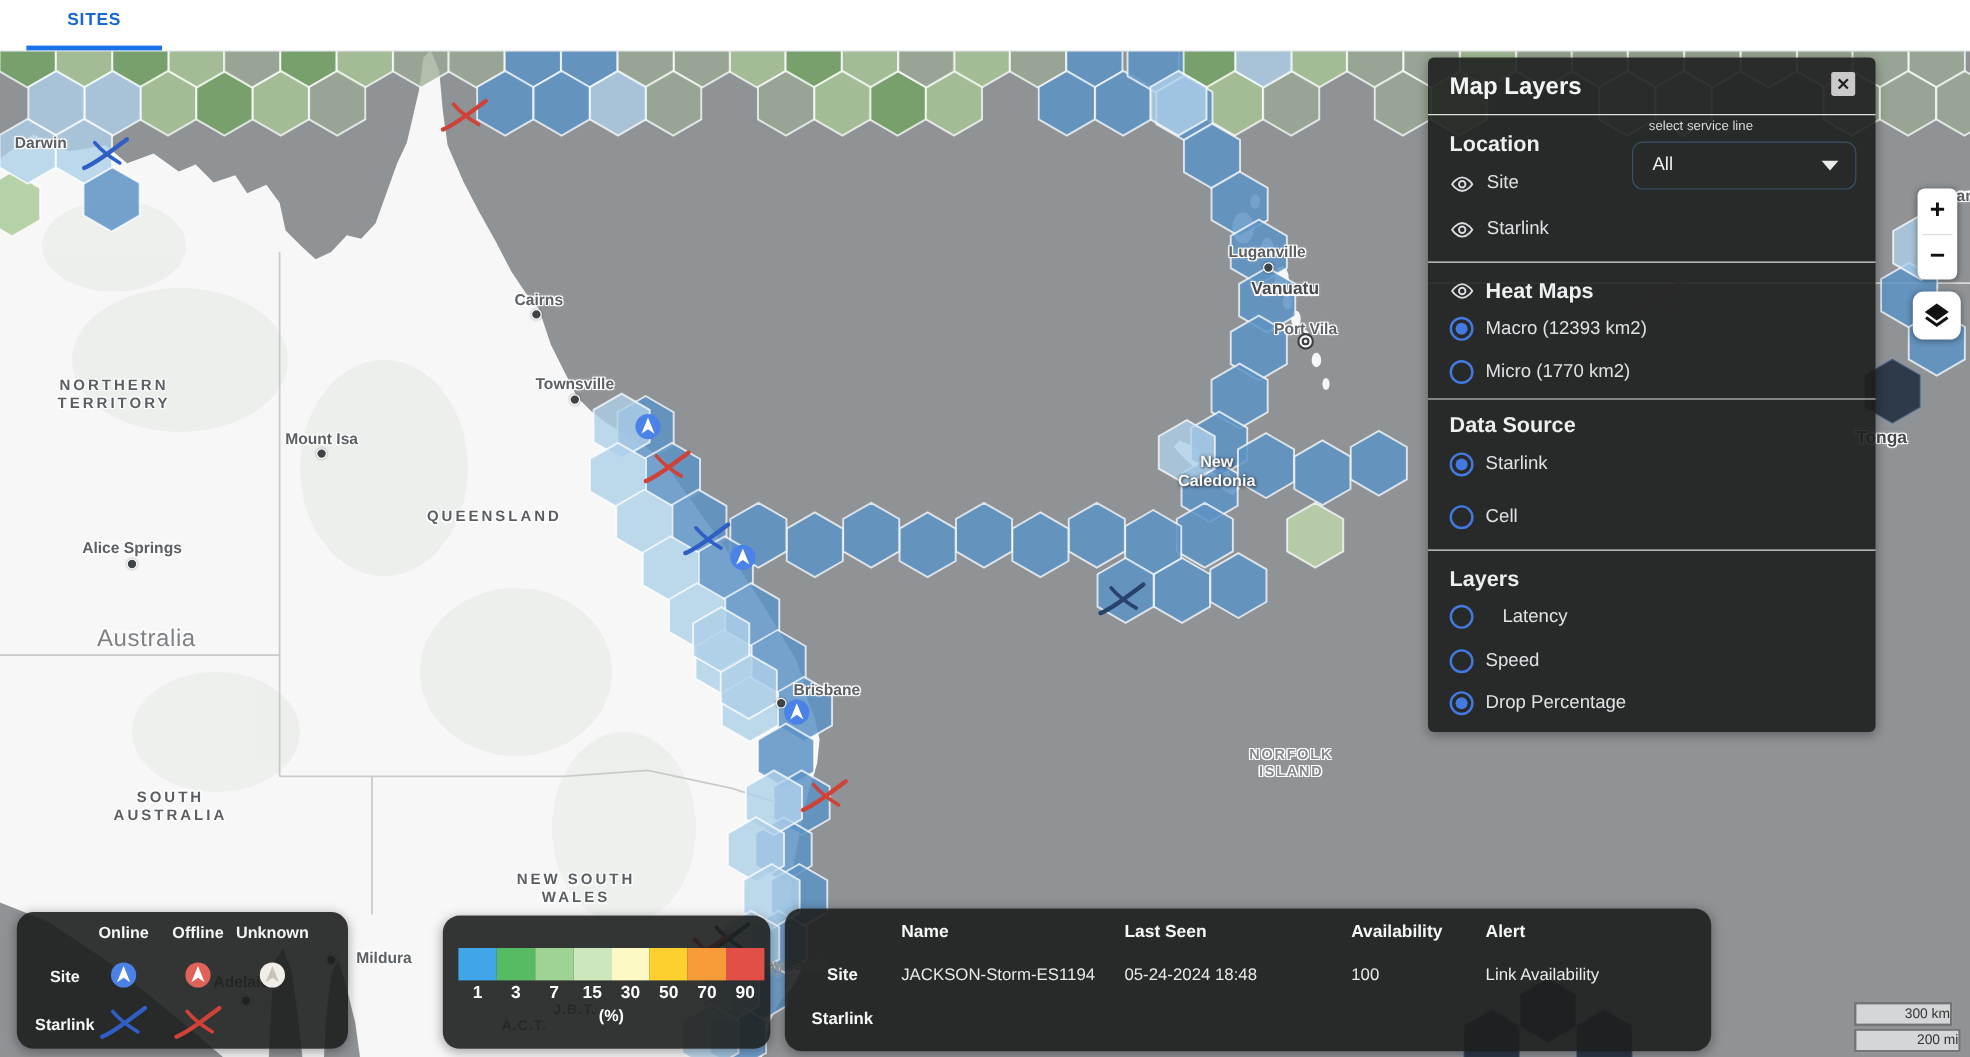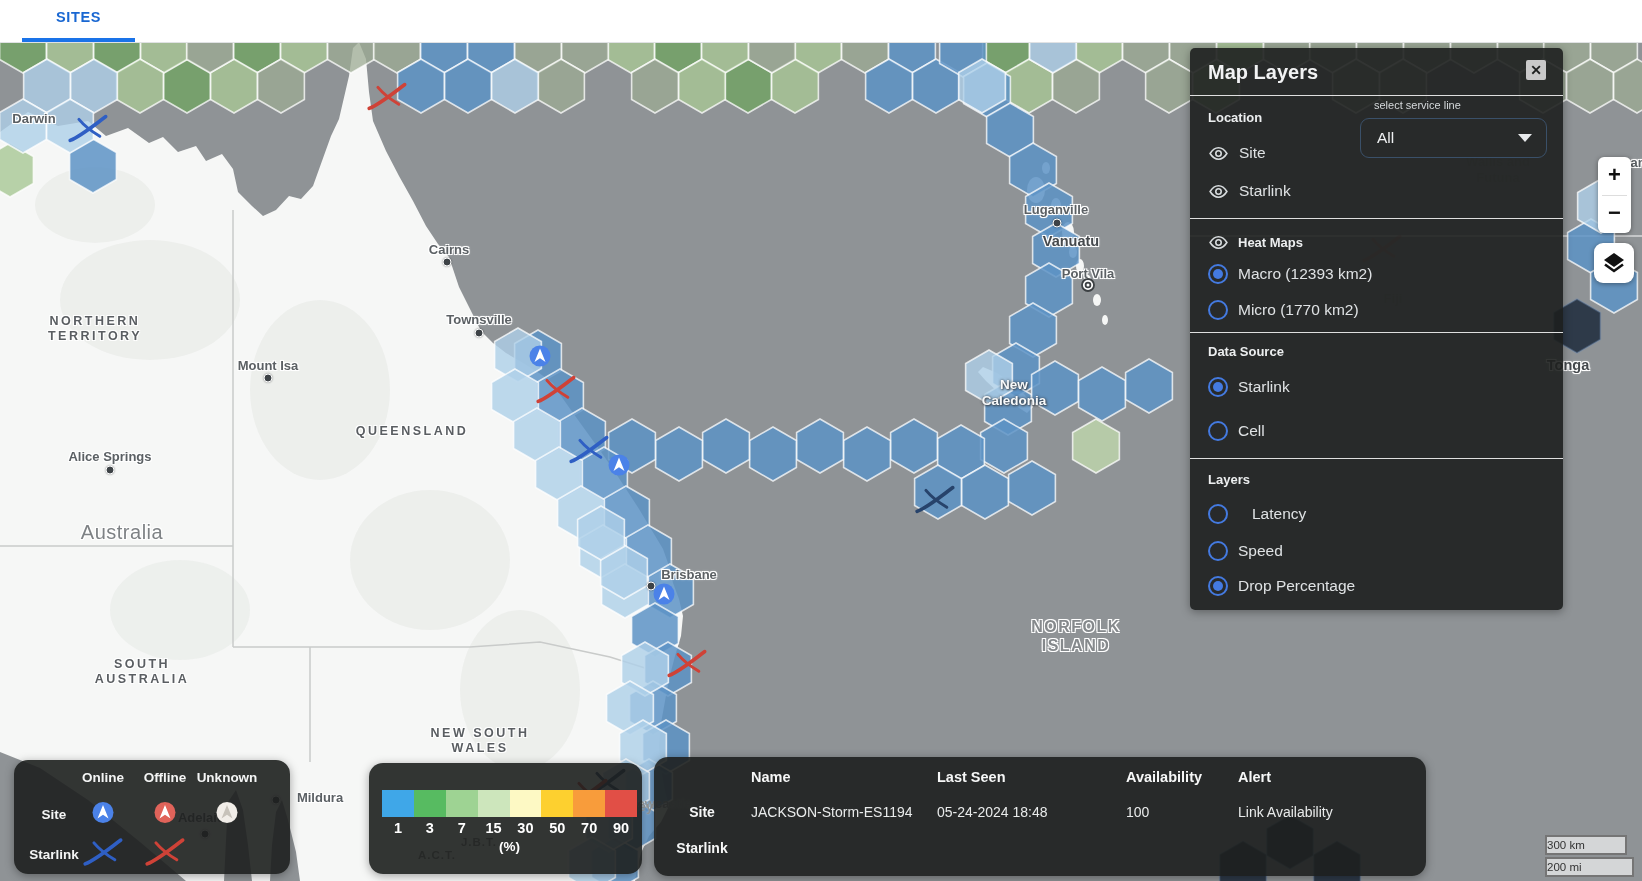--- a/index.html
+++ b/index.html
@@ -21,41 +21,41 @@
   .city{font-size:13px;font-weight:bold;color:#5b6064;
         text-shadow:-1px -1px 0 #fff,1px -1px 0 #fff,-1px 1px 0 #fff,1px 1px 0 #fff,0 0 3px #fff;}
   .country{font-size:14.5px;font-weight:bold;color:#45494d;
         text-shadow:-1px -1px 0 #fff,1px -1px 0 #fff,-1px 1px 0 #fff,1px 1px 0 #fff,0 0 3px #fff;}
   .country-big{font-size:20px;font-weight:normal;color:#7e8285;letter-spacing:.5px;
         text-shadow:-1px -1px 0 #fff,1px -1px 0 #fff,-1px 1px 0 #fff,1px 1px 0 #fff;}
   .region{font-size:12.5px;font-weight:bold;color:#5a5e62;letter-spacing:2.5px;
         text-shadow:-1px -1px 0 #fff,1px -1px 0 #fff,-1px 1px 0 #fff,1px 1px 0 #fff;}
   .water-white{font-size:13.5px;font-weight:bold;color:#f7f9fa;
         text-shadow:0 0 3px rgba(55,60,66,.95),1px 1px 2px rgba(55,60,66,.85);}
-  .water-caps{font-size:16px;font-weight:bold;color:#85898c;letter-spacing:1.5px;
+  .water-caps{font-size:12px;font-weight:bold;color:#85898c;letter-spacing:1.5px;
         text-shadow:-1px -1px 0 #fff,1px -1px 0 #fff,-1px 1px 0 #fff,1px 1px 0 #fff;text-align:center;}
   .ghost{z-index:30;color:#7e8486;opacity:.8;text-shadow:none;font-weight:bold;font-size:13px;}
   .ghost-region{z-index:30;color:#6d736c;opacity:.9;text-shadow:none;font-weight:bold;
         font-size:11.5px;letter-spacing:1px;}
   .ghost-halo{z-index:30;color:#979da0;font-weight:bold;font-size:13px;
         text-shadow:0 0 2px rgba(255,255,255,.4);}
   .toplab{z-index:30;}
   .city-dot{position:absolute;width:7px;height:7px;border-radius:50%;background:#3e4347;
             border:1.5px solid #fff;transform:translate(-50%,-50%);z-index:6;
             box-shadow:0 0 2px rgba(0,0,0,.4);}
   .marker{position:absolute;transform:translate(-50%,-50%);z-index:6;}
   .marker.top{z-index:30;}
   
   .dkpanel{position:absolute;background:rgba(29,31,30,.9);border-radius:14px;z-index:20;
            box-shadow:0 2px 10px rgba(0,0,0,.35);color:#fff;}
   
   #ml-panel{left:1190px;top:48px;width:373px;height:562px;border-radius:5px;}
   .ml-hr{position:absolute;left:0;right:0;height:0;border-top:1px solid rgba(255,255,255,.85);}
   .ml-title{position:absolute;left:18px;font-weight:bold;font-size:20px;color:#f2f3f4;}
-  .sec-title{position:absolute;left:18px;font-weight:bold;font-size:13px;color:#eceeef;
+  .sec-title{position:absolute;left:18px;font-weight:bold;font-size:18px;color:#eceeef;
              display:flex;align-items:center;gap:9px;justify-content:flex-end;}
   .ml-row{position:absolute;left:18px;height:22px;display:flex;align-items:center;gap:10px;
           font-size:15.5px;color:#dfe2e4;cursor:pointer;}
   .radio{width:16px;height:16px;border:2px solid #447ae0;border-radius:50%;position:relative;
          flex:0 0 auto;}
   .radio.sel::after{content:"";position:absolute;left:3px;top:3px;width:10px;height:10px;
          border-radius:50%;background:#447ae0;}
   .eye{width:21px;height:21px;flex:0 0 auto;}
   .close-btn{position:absolute;right:17px;top:12px;width:20px;height:20px;background:#c9c9c9;
              color:#1d1f1e;font-weight:bold;font-size:14px;line-height:20px;text-align:center;
@@ -87,21 +87,21 @@
   .ticks div{flex:1;text-align:center;font-size:14.5px;font-weight:bold;color:#fff;}
   .unit{position:absolute;left:13px;top:76px;width:255px;text-align:center;font-size:13.5px;
         font-weight:bold;color:#fff;}
   
   #infopanel{left:654px;top:757px;width:772px;height:119px;font-size:14px;}
   #infopanel .cell{position:absolute;color:#e9ebeb;white-space:nowrap;}
   #infopanel .hdr{font-weight:bold;color:#f6f7f7;font-size:14.5px;}
   #infopanel .rowlab{font-weight:bold;color:#f6f7f7;transform:translate(-50%,0);}
   
   .sbar{position:absolute;z-index:22;background:rgba(255,255,255,.62);border:2px solid #757575;
-        font-size:11.5px;color:#333;text-align:left;line-height:17px;box-sizing:border-box;}
+        font-size:11.5px;color:#333;text-align:right;line-height:17px;box-sizing:border-box;}
   #sbar-km{left:1545px;top:835px;width:82px;height:20px;}
   #sbar-mi{left:1545px;top:857px;width:89px;height:20px;}
 </style>
 </head>
 <body>
 
 <div class="stage">
 
   <div id="map">
     <svg id="map-svg" width="1642" height="881" viewBox="0 0 1642 881">

